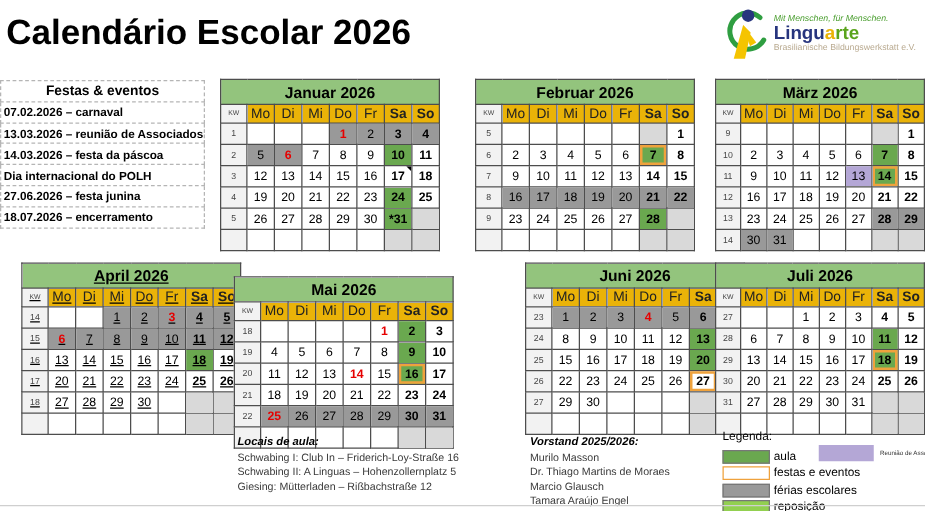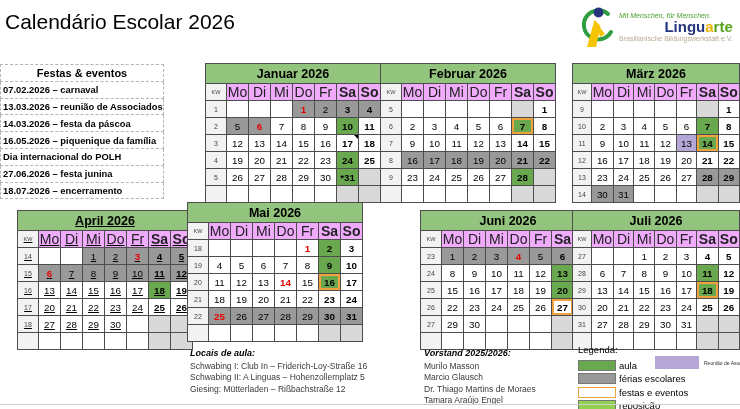--- a/index.html
+++ b/index.html
@@ -1,46 +1,46 @@
 <!DOCTYPE html>
 <html style="--title-green: #93c47d; --green: #6aa84f; --gray: #999999; --off: #d9d9d9; --purple: #b4a7d6; --ring: #efa23d; --red: #e60000;"><head>
 <meta charset="utf-8">
 <style>
   html,body{margin:0;padding:0;}
   body{
     width:740px;height:409px;position:relative;background:#fff;
     font-family:"Liberation Sans",sans-serif;color:#000;overflow:hidden;
   }
   
-  .page-title{position:absolute;left:5px;top:10px;font-size:21px;font-weight:normal;letter-spacing:0;}
+  .page-title{position:absolute;left:5px;top:10px;font-size:28px;font-weight:bold;letter-spacing:0;}
   
   .logo{position:absolute;left:576px;top:5px;display:flex;align-items:center;gap:3px;}
   .logo-text{display:flex;flex-direction:column;line-height:1.05;}
   .logo-tagline{font-size:7px;color:#4a9e2f;font-style:italic;}
-  .logo-name{font-size:15px;font-weight:bold;text-align:right;}
+  .logo-name{font-size:15px;font-weight:bold;}
   .logo-name .p1{color:#27357e;}
   .logo-name .p2{color:#eab308;}
   .logo-name .p3{color:#5aa41c;}
   .logo-sub{font-size:7px;color:#b9aa90;}
   
   .events{position:absolute;left:0px;top:64px;border-collapse:collapse;width:164px;table-layout:fixed;}
   .events td{
     border:1px dashed #b5b5b5;height:15.8px;font-size:9.4px;font-weight:bold;
     padding:0 2px;white-space:nowrap;overflow:hidden;
   }
   .events td.head{text-align:center;font-size:11px;}
   .events td.right{}
   
   .cal{position:absolute;border-collapse:collapse;table-layout:fixed;background:#fff;}
-  .pos0{left:205px;top:63px;} .pos1{left:380px;top:63px;} .pos2{left:572px;top:63px;border-radius:27px;}
-  .pos3{left:17px;top:210px;text-decoration:underline;}  .pos4{left:187px;top:202px;} .pos5{left:380px;top:210px;margin-left:40px;} .pos6{left:572px;top:210px;}
+  .pos0{left:176px;top:63px;} .pos1{left:380px;top:63px;} .pos2{left:572px;top:63px;border-radius:27px;}
+  .pos3{left:17px;top:210px;text-decoration:underline;}  .pos4{left:187px;top:221px;} .pos5{left:380px;top:210px;margin-left:40px;} .pos6{left:572px;top:210px;}
   .cal td{border:1px solid #4d4d4d;text-align:center;padding:0;overflow:hidden;}
   .cal .mtitle{background:var(--title-green);font-size:12.5px;font-weight:bold;height:19px;}
   .cal .kwh{background:#f2f2f2;font-size:5.5px;color:#444;width:20px;height:14px;}
-  .cal .dh{background:#f0abfc;font-size:14px;color:#222;width:21px;height:14px;}
+  .cal .dh{background:#eab308;font-size:11px;color:#222;width:21px;height:14px;}
   .cal .kw{background:#f2f2f2;font-size:7px;color:#444;height:16px;}
   .cal .day{font-size:9.8px;height:16px;position:relative;}
   .cal tr td:nth-child(7),.cal tr td:nth-child(8){font-weight:bold;}
   .bg-gray{background:var(--gray);}
   .bg-green{background:var(--green);}
   .bg-purple{background:var(--purple);}
   .bg-off{background:var(--off);}
   .red{color:var(--red);font-weight:bold;}
   .ring{box-shadow:inset 0 0 0 2px var(--ring);}
   .note::after{content:'';position:absolute;top:0;right:0;border-left:4px solid transparent;border-top:4px solid #000;}
@@ -86,23 +86,20 @@
   <tr>
         <td>07.02.2026 – carnaval</td>
       </tr>
       <tr>
         <td>13.03.2026 – reunião de Associados</td>
       </tr>
       <tr>
         <td>14.03.2026 – festa da páscoa</td>
       </tr>
       <tr>
-        <td>16.05.2026 – piquenique da família</td>
-      </tr>
-      <tr>
         <td class="right">Dia internacional do POLH</td>
       </tr>
       <tr>
         <td>27.06.2026 – festa junina</td>
       </tr>
       <tr>
         <td>18.07.2026 – encerramento</td>
       </tr>
     </tbody>
 </table>
@@ -655,40 +652,40 @@
       <div>Schwabing I: Club In – Friderich-Loy-Straße 16</div>
       <div>Schwabing II: A Linguas – Hohenzollernplatz 5</div>
       <div>Giesing: Mütterladen – Rißbachstraße 12</div>
     </div>
 </div>
 
 <div class="infoblock" id="board">
   <div class="hdr">Vorstand 2025/2026:</div>
   <div id="board-lines">
       <div>Murilo Masson</div>
+      <div>Dr. Thiago Martins de Moraes</div>
       <div>Marcio Glausch</div>
-      <div>Dr. Thiago Martins de Moraes</div>
       <div>Tamara Araújo Engel</div>
     </div>
 </div>
 
 <div id="legend">
   <div class="hdr">Legenda:</div>
   <div id="legend-rows">
       <div class="legend-row">
         <span class="swatch" style="background: rgb(106, 168, 79);"></span>
         <span>aula</span>
       </div>
       <div class="legend-row">
+        <span class="swatch" style="background: rgb(255, 255, 255); border: 1px solid rgb(239, 162, 61);"></span>
+        <span>festas e eventos</span>
+      </div>
+      <div class="legend-row">
         <span class="swatch" style="background: rgb(153, 153, 153);"></span>
         <span>férias escolares</span>
-      </div>
-      <div class="legend-row">
-        <span class="swatch" style="background: rgb(255, 255, 255); border: 1px solid rgb(239, 162, 61);"></span>
-        <span>festas e eventos</span>
       </div>
       <div class="legend-row">
         <span class="swatch" style="background: rgb(146, 208, 80);"></span>
         <span>reposição</span>
       </div>
     </div>
 </div>
 
 <div id="legend-assoc">
   <span class="swatch" style="background: rgb(180, 167, 214);"></span>

